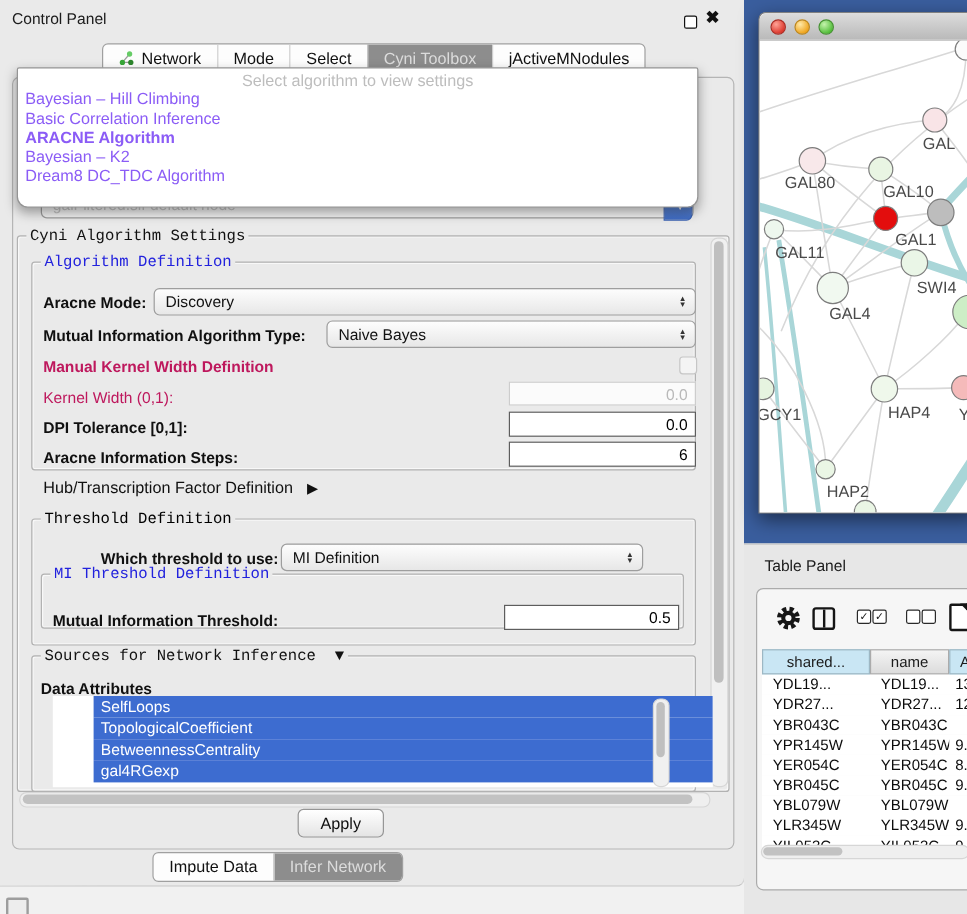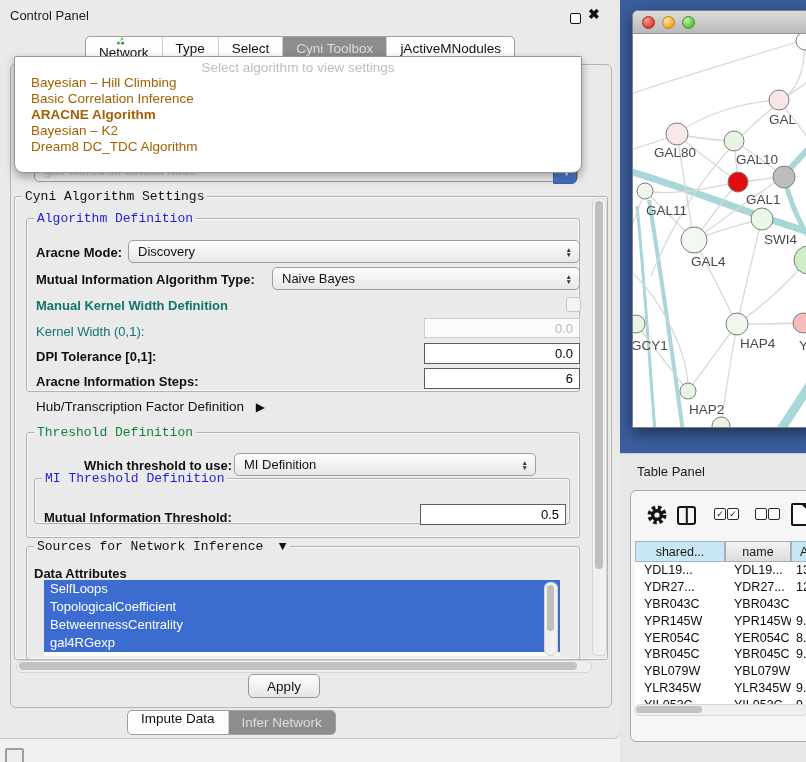--- a/index.html
+++ b/index.html
@@ -8,60 +8,60 @@
   .abs{position:absolute;}
   
   #control-panel{left:0;top:0;width:620px;height:738px;background:#eaeaea;
     border-bottom:1px solid #c6c6c6;border-right:1px solid #d4d4d4;border-radius:0 0 8px 0;}
   .cp-title{left:10px;top:8px;font-size:13px;color:#1c1c1c;}
   .float-glyph{left:570px;top:13px;width:9px;height:9px;border:1.6px solid #111;border-radius:2px;background:#fff;}
   .close-glyph{left:588px;top:6px;font-size:14px;font-weight:bold;color:#111;}
   
   .tabstrip{display:flex;height:23px;background:#fdfdfd;border:1px solid #a0a0a0;border-radius:5px;overflow:hidden;align-items:stretch;}
   .tab{display:flex;align-items:center;padding:0 13px;font-size:13.5px;color:#111;border-left:1px solid #cfcfcf;white-space:nowrap;}
-  .tab:first-child{border-left:none;flex-direction:column;}
+  .tab:first-child{border-left:none;}
   .tab.selected{background:#8d8d8d;color:#dcdcdc;}
   #top-tabs{left:85px;top:36px;}
   #bottom-tabs{left:127px;top:710px;}
   .net-ico{width:13px;height:13px;margin-right:6px;}
   
   #inner-panel{left:10px;top:64px;width:600px;height:642px;border:1px solid #b5b5b5;border-radius:6px;}
   
   .combo{border:1px solid #9e9e9e;border-radius:5px;background:linear-gradient(#fdfdfd,#e7e7e7);
      font-size:13px;color:#111;display:flex;align-items:center;padding:0 9px;box-sizing:border-box;}
   .combo .arrows{position:absolute;right:7px;top:50%;transform:translateY(-50%);display:flex;flex-direction:column;
      font-size:6.5px;line-height:5px;color:#333;letter-spacing:0;}
   #net-selector{left:34px;top:158px;width:544px;height:24px;color:#c3c3c3;background:#f3f3f3;}
   #net-selector .cap{position:absolute;right:0;top:-1px;width:22px;height:24px;border-radius:0 5px 5px 0;
      background:linear-gradient(#7fa3e4,#3f6cc4);border:1px solid #3a62b4;}
   #net-selector .cap .arrows{color:#fff;right:6px;}
   
   #algo-dropdown{left:14px;top:56px;width:566px;height:115px;background:#fff;border:1px solid #949494;
      border-radius:2px 2px 9px 9px;box-shadow:0 4px 10px rgba(0,0,0,.35);z-index:30;}
   #algo-placeholder{text-align:center;font-size:13.5px;color:#bdbdbd;padding-top:3px;}
-  .algo-item{font-size:13.5px;color:#a16207;height:16px;line-height:16px;padding-left:16px;}
+  .algo-item{font-size:13.5px;color:#8b5cf6;height:16px;line-height:16px;padding-left:6px;}
   .algo-item.bold{font-weight:bold;}
   
   .group{border:1px solid #b2b2b2;border-radius:3px;box-shadow:1px 1px 0 #f8f8f8 inset,-1px -1px 0 #f8f8f8 inset;font-family:Liberation Mono, monospace;}
   .group-label{position:absolute;top:-8px;left:7px;background:#eaeaea;padding:0 3px;font-size:13px;color:#111;white-space:nowrap;}
   .group-label.blue{color:#2222DD;}
-  .group-label.green{color:#15803d;}
+  .group-label.green{color:#000000;}
   .lbl{position:absolute;font-size:13px;font-weight:bold;color:#101010;white-space:nowrap;}
-  .lbl.dim{color:#0f766e;}
+  .lbl.dim{color:#be185d;}
   .field{position:absolute;border:1px solid #5d5d5d;background:#fff;font-size:13px;color:#000;
      display:flex;align-items:center;justify-content:flex-end;padding:0 6px;box-sizing:border-box;}
   .field.disabled{border-color:#cdcdcd;background:#fbfbfb;color:#b9b9b9;}
   .checkbox{position:absolute;width:13px;height:13px;border:1px solid #c6c6c6;border-radius:3px;background:#f4f4f4;}
   
   .vtrack{position:absolute;background:#f0f0f0;border:1px solid #d6d6d6;border-radius:6px;}
   .vthumb{position:absolute;background:#bfbfbf;border-radius:5px;}
   .htrack{position:absolute;background:#efefef;border:1px solid #d6d6d6;border-radius:6px;}
   .hthumb{position:absolute;background:#c2c2c2;border-radius:5px;}
   
-  #attr-list{left:44px;top:580px;width:516px;height:76px;background:#fff;overflow:hidden;}
+  #attr-list{left:44px;top:580px;width:516px;height:76px;background:#fff;overflow:hidden;padding-left:34px;}
   .attr-item{height:18px;line-height:18px;font-size:13px;color:#fff;background:#3D6CD0;padding-left:6px;}
   
   #apply-btn{left:248px;top:674px;width:70px;height:22px;border:1px solid #969696;border-radius:5px;
      background:linear-gradient(#ffffff,#e4e4e4);font-size:13.5px;color:#111;
      display:flex;align-items:center;justify-content:center;}
   
   #hub-row{left:36px;top:399px;font-size:13.5px;color:#101010;}
   #hub-arrow{margin-left:8px;font-size:12px;}
   
   #mini-dock{left:5px;top:748px;width:15px;height:14px;border:2px solid #9d9d9d;border-radius:2px;background:#ededed;}
@@ -113,21 +113,21 @@
     <span class="tab">
       <svg class="net-ico" viewBox="0 0 13 13">
         <line x1="3" y1="10" x2="9" y2="3" stroke="#9a9a9a" stroke-width="1"></line>
         <line x1="3" y1="10" x2="10" y2="10" stroke="#9a9a9a" stroke-width="1"></line>
         <circle cx="3" cy="10" r="2.2" fill="#38a838"></circle>
         <circle cx="9" cy="3" r="2.2" fill="#66cc66"></circle>
         <circle cx="10" cy="10" r="2.2" fill="#2d862d"></circle>
       </svg>
       <span>Network</span>
     </span>
-    <span class="tab">Type</span>
+    <span class="tab">Mode</span>
     <span class="tab">Select</span>
     <span class="tab selected">Cyni Toolbox</span>
     <span class="tab">jActiveMNodules</span>
   </div>
 
   <div class="abs" id="inner-panel"></div>
 
   <div class="abs combo" id="net-selector">
     <span>galFiltered.sif default node</span>
     <span class="cap">

